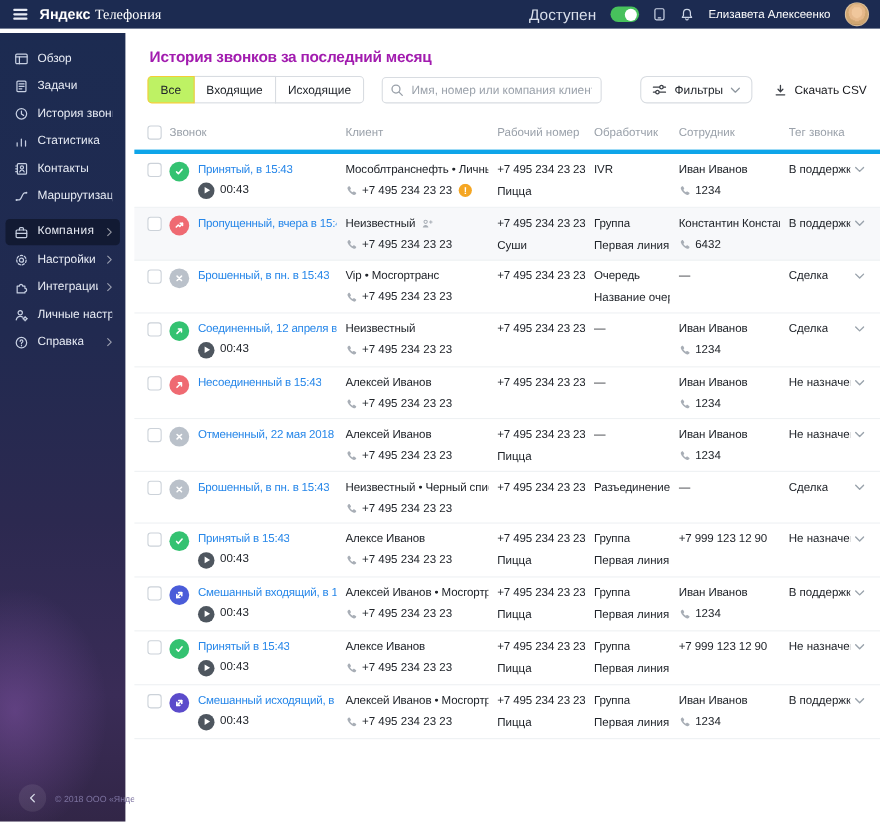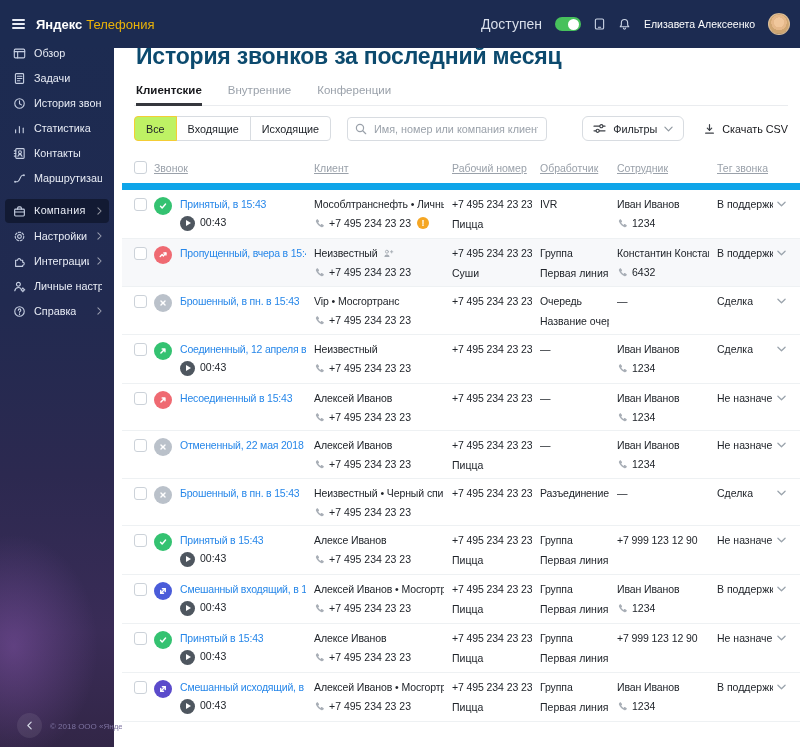--- a/index.html
+++ b/index.html
@@ -1,26 +1,26 @@
 <!DOCTYPE html>
 <html><head>
 <meta charset="utf-8">
 <style>
   * { box-sizing: border-box; margin: 0; padding: 0; }
   html,body { width:800px; height:747px; overflow:hidden; }
   body { position:relative; font-family:"Liberation Sans","DejaVu Sans",sans-serif; background:#fff; }
   a { text-decoration:none; }
 
   
-  .topbar { position:absolute; top:0; left:0; right:0; height:48px; background:#1c2b51; display:flex; align-items:center; z-index:5; }
+  .topbar { position:absolute; top:0; left:0; right:0; height:26px; background:#1c2b51; display:flex; align-items:center; z-index:5; }
   .burger { margin-left:12px; display:flex; flex-direction:column; gap:2.5px; width:13px; cursor:pointer; }
   .burger i { height:1.7px; background:#e8ecf5; border-radius:1px; display:block; }
   .logo { margin-left:11px; font-size:13px; display:flex; align-items:baseline; gap:4px; cursor:pointer; }
   .logo b { color:#fff; }
-  .logo span { color:#eab308; }
+  .logo span { color:#ffffff;font-family:Liberation Serif, serif; }
   .tb-right { margin-left:auto; display:flex; align-items:center; gap:13px; padding-right:10px; }
   .avail { font-size:14px; color:#d9dfeb; }
   .toggle { width:26px; height:14px; border-radius:8px; background:#47c15c; position:relative; cursor:pointer; }
   .toggle::after { content:""; position:absolute; right:1.5px; top:1.5px; width:11px; height:11px; border-radius:50%; background:#fff; }
   .tb-ico { display:flex; cursor:pointer; }
   .tb-ico svg { display:block; }
   .tb-ico svg * { fill:none; stroke:#ccd5e6; stroke-width:1.2; stroke-linecap:round; stroke-linejoin:round; }
   .uname { font-size:10.5px; color:#fff; cursor:pointer; }
   .avatar { width:22px; height:22px; border-radius:50%; cursor:pointer;
     background: radial-gradient(circle at 50% 42%, #f0c79c 0 32%, #e5b88a 33% 50%, #cfa672 51% 72%, #b68e5c 73% 100%);
@@ -44,21 +44,21 @@
   .schev { margin-left:auto; display:flex; opacity:.55; }
   .schev svg { width:5px; height:8px; }
   .schev svg * { fill:none; stroke:#fff; stroke-width:1.3; stroke-linecap:round; stroke-linejoin:round; }
   .collapse-btn { position:absolute; left:17px; bottom:9px; width:25px; height:25px; border-radius:50%; background:rgba(255,255,255,.08); display:flex; align-items:center; justify-content:center; cursor:pointer; }
   .collapse-btn svg { width:5px; height:9px; }
   .collapse-btn svg * { fill:none; stroke:#d5d9e6; stroke-width:1.4; stroke-linecap:round; stroke-linejoin:round; }
   .copyright { position:absolute; bottom:16px; left:50px; font-size:8px; color:#7d73a0; white-space:nowrap; }
 
   
   .main { position:absolute; top:30px; left:122px; right:0; bottom:0; background:#fff; padding:0 12px; overflow:hidden; }
-  .title { font-size:23px; font-weight:bold; color:#0c4a6e; margin:13px 2px 0; letter-spacing:-.2px; }
+  .title { font-size:14px; font-weight:bold; color:#a21caf; margin:13px 2px 0; letter-spacing:-.2px; }
   .tabs { display:flex; gap:26px; margin-top:14px; border-bottom:1px solid #eaecef; padding:0 2px; }
   .tab { font-size:11.5px; color:#9aa1aa; padding-bottom:9px; position:relative; cursor:pointer; }
   .tab.active { color:#17181c; font-weight:bold; }
   .tab.active::after { content:""; position:absolute; left:0; right:0; bottom:-1px; height:3px; background:#35373d; }
 
   .toolbar { display:flex; align-items:center; margin-top:10px; }
   .seg { display:flex; }
   .segbtn { height:25px; padding:0 11px; background:#fff; border:1px solid #d8dce1; font-size:10.8px; display:flex; align-items:center; margin-left:-1px; cursor:pointer; color:#21252b; font-family:inherit; }
   .segbtn:first-child { border-radius:4px 0 0 4px; margin-left:0; }
   .segbtn:last-child { border-radius:0 4px 4px 0; }
@@ -70,21 +70,21 @@
   .sico2 svg * { fill:none; stroke:#9aa1aa; stroke-width:1.3; stroke-linecap:round; }
   .right-tools { margin-left:auto; display:flex; align-items:center; gap:20px; }
   .filters-btn { height:25px; border:1px solid #d8dce1; border-radius:6px; background:#fff; display:flex; align-items:center; gap:7px; padding:0 10px; font-size:10.8px; cursor:pointer; color:#21252b; font-family:inherit; }
   .filters-btn svg *, .csv-btn svg * { fill:none; stroke:#3c4047; stroke-width:1.3; stroke-linecap:round; stroke-linejoin:round; }
   .filters-btn .knob { fill:#fff; }
   .fchev svg * { stroke:#8f979f; }
   .csv-btn { display:flex; align-items:center; gap:7px; font-size:10.8px; cursor:pointer; color:#17181c; }
 
   
   .grid7 { display:grid; grid-template-columns:20px 160px 138px 88px 77px 100px minmax(0,1fr); margin:0 -12px; padding-left:12px; padding-right:12px; }
-  .thead { margin-top:12px; align-items:center; padding-top:8px; padding-bottom:9px; border-bottom:7px solid #0ea5e9; color:#9aa1aa; font-size:10.5px;text-decoration:underline; }
+  .thead { margin-top:12px; align-items:center; padding-top:8px; padding-bottom:9px; border-bottom:4px solid #0ea5e9; color:#9aa1aa; font-size:10.5px; }
   .thead > div { padding-right:8px; white-space:nowrap; overflow:hidden; }
   .cb { width:13px; height:13px; border:1px solid #ccd2d9; border-radius:3px; background:#fff; display:inline-block; cursor:pointer; flex:none; }
   .trow { padding-top:8px; padding-bottom:7px; border-bottom:1px solid #eef1f3; align-items:start; font-size:10.5px; color:#21252b; }
   .trow.hl { background:#f7f8fa; }
   .cell { padding-right:8px; min-width:0; }
   .ccall { display:flex; gap:8px; }
   .sicon { width:18px; height:18px; border-radius:50%; display:inline-flex; align-items:center; justify-content:center; flex:none; margin-top:-1px; }
   .sicon svg { width:12px; height:12px; }
   .sicon svg * { fill:none; stroke:#fff; stroke-width:1.9; stroke-linecap:round; stroke-linejoin:round; }
   .callmain { min-width:0; }
@@ -280,25 +280,20 @@
     <svg viewBox="0 0 6 10">
         <polyline points="5,1 1,5 5,9"></polyline>
       </svg>
   </span>
   <span class="copyright">© 2018 ООО «Яндекс»</span>
 </nav>
 
 <main class="main">
   <h1 class="title">История звонков за последний месяц</h1>
 
-  <div class="tabs" id="tabs">
-      <span class="tab active">Клиентские</span>
-      <span class="tab">Внутренние</span>
-      <span class="tab">Конференции</span>
-    </div>
 
   <div class="toolbar">
     <div class="seg" id="segments">
         <button class="segbtn active">Все</button>
         <button class="segbtn">Входящие</button>
         <button class="segbtn">Исходящие</button>
       </div>
     <div class="search">
       <span class="sico2">
         <svg width="12" height="12" viewBox="0 0 13 13">

